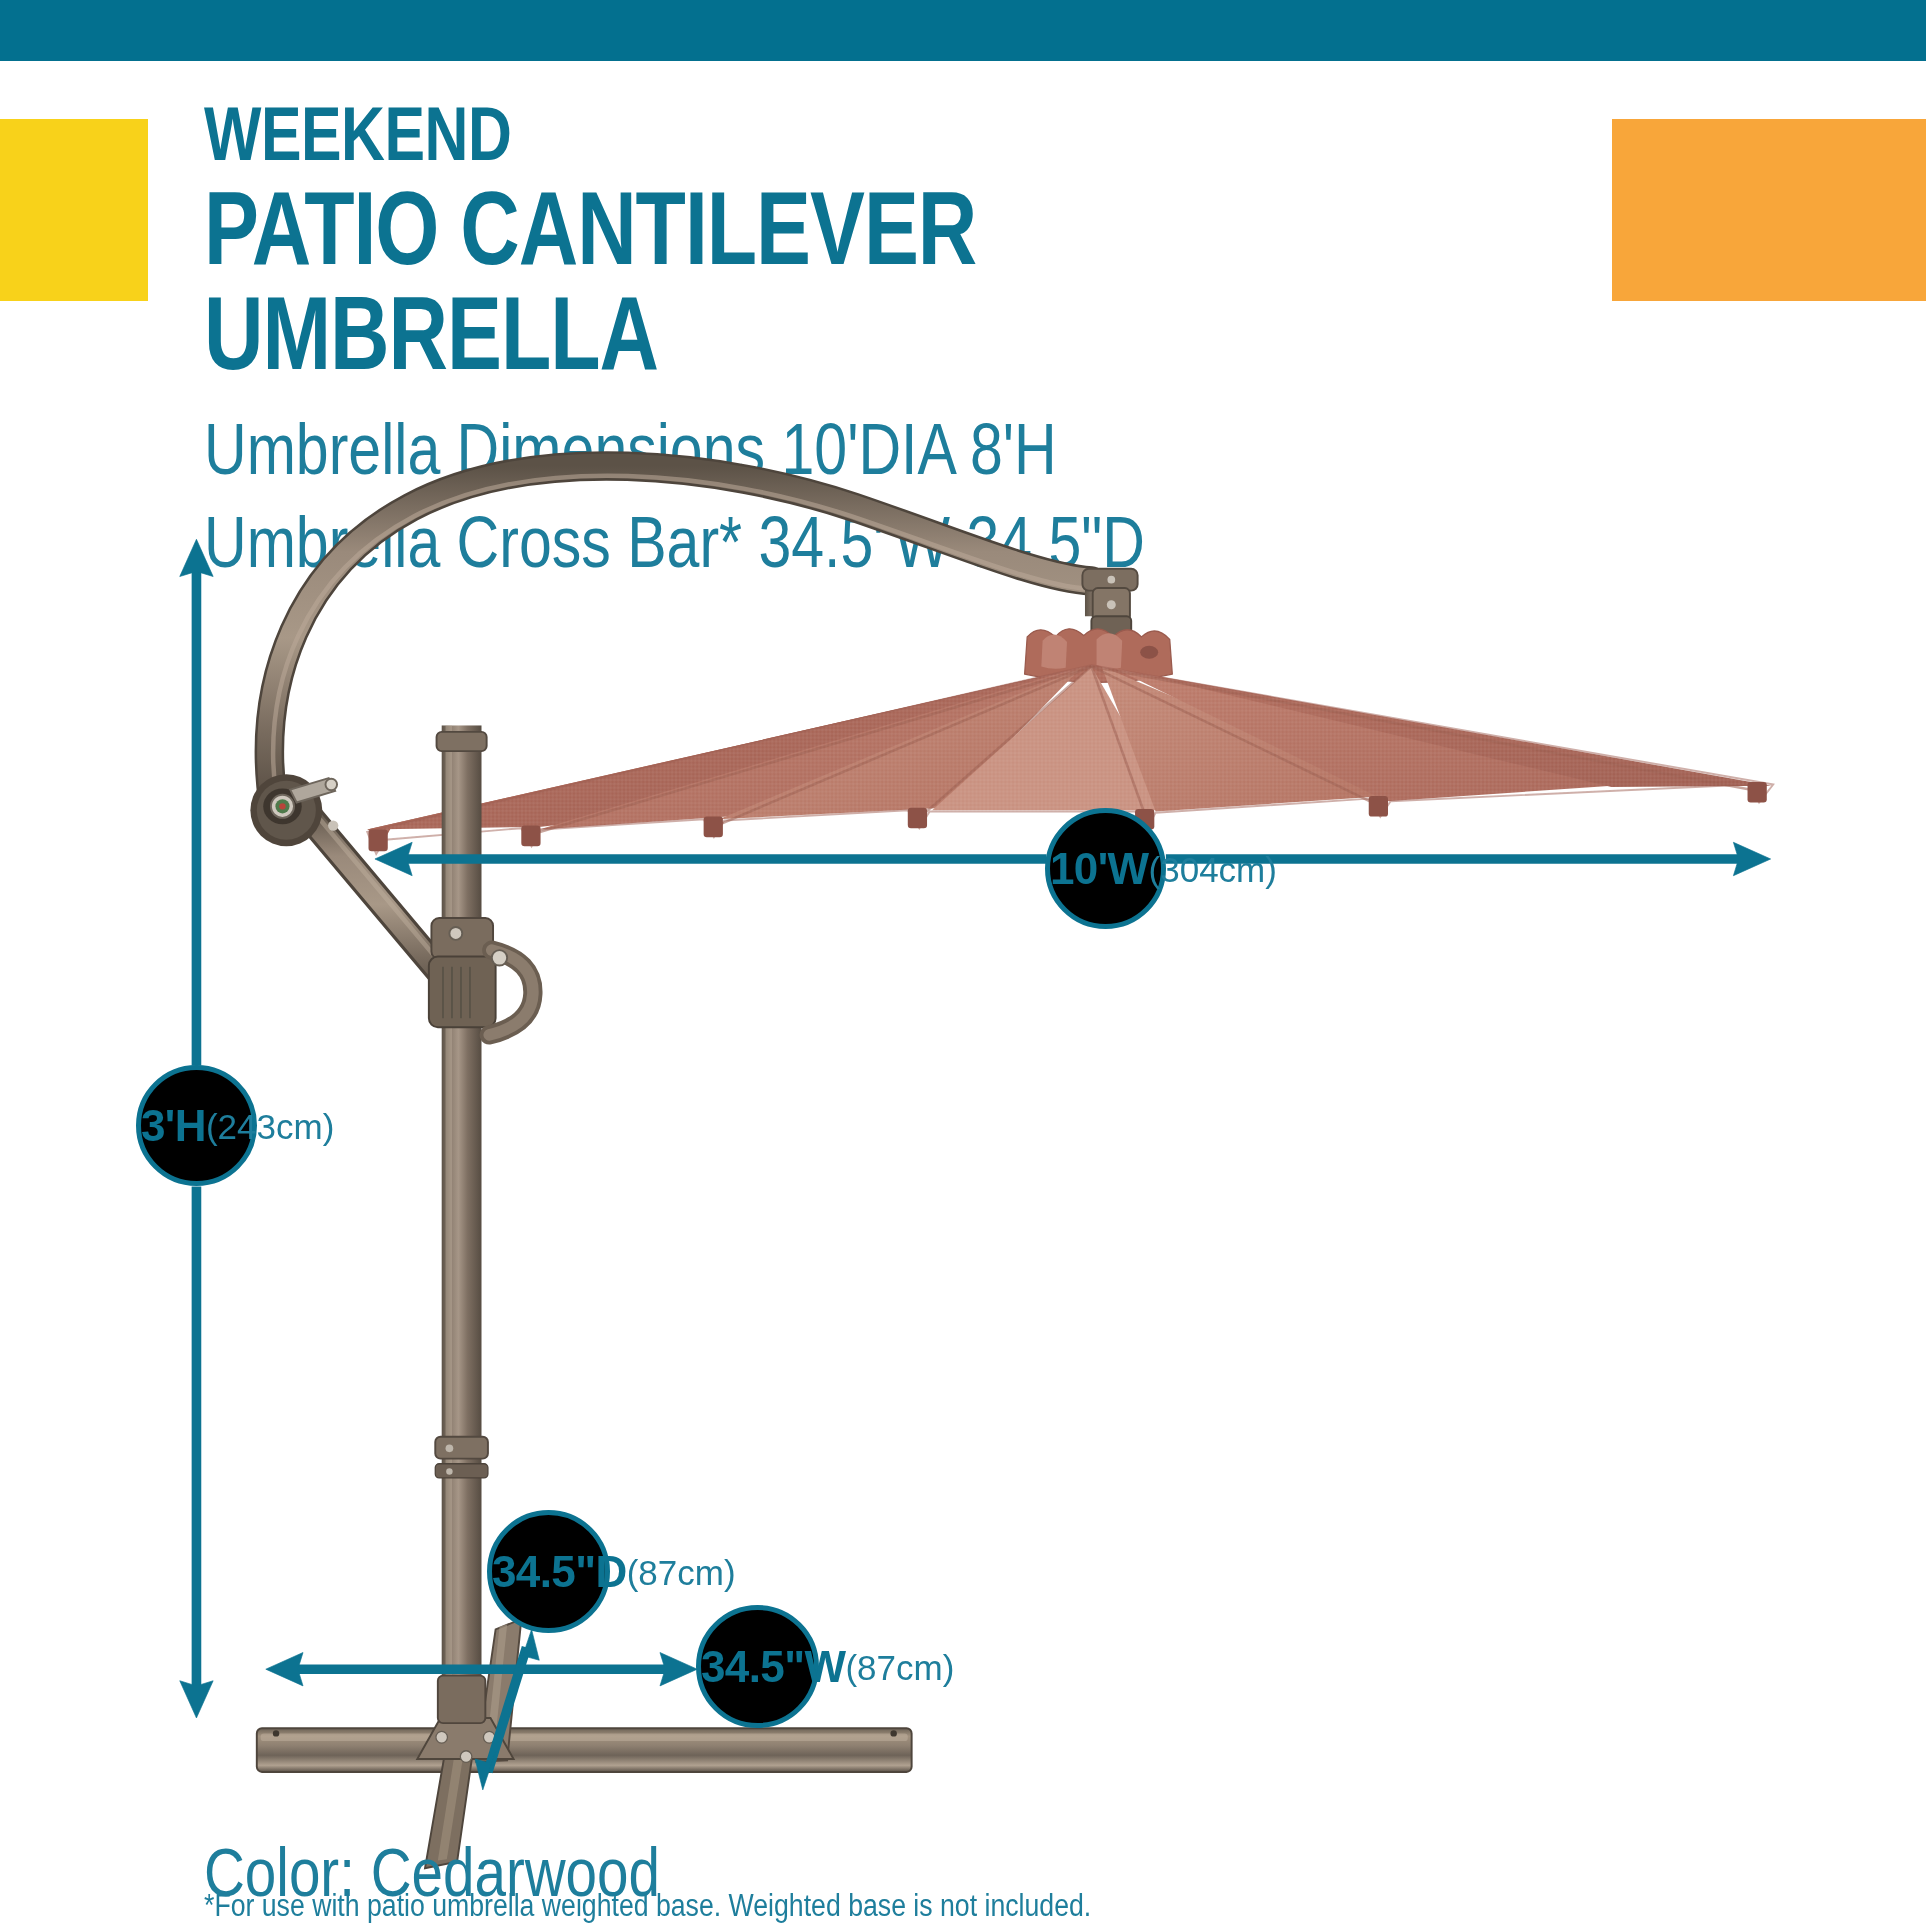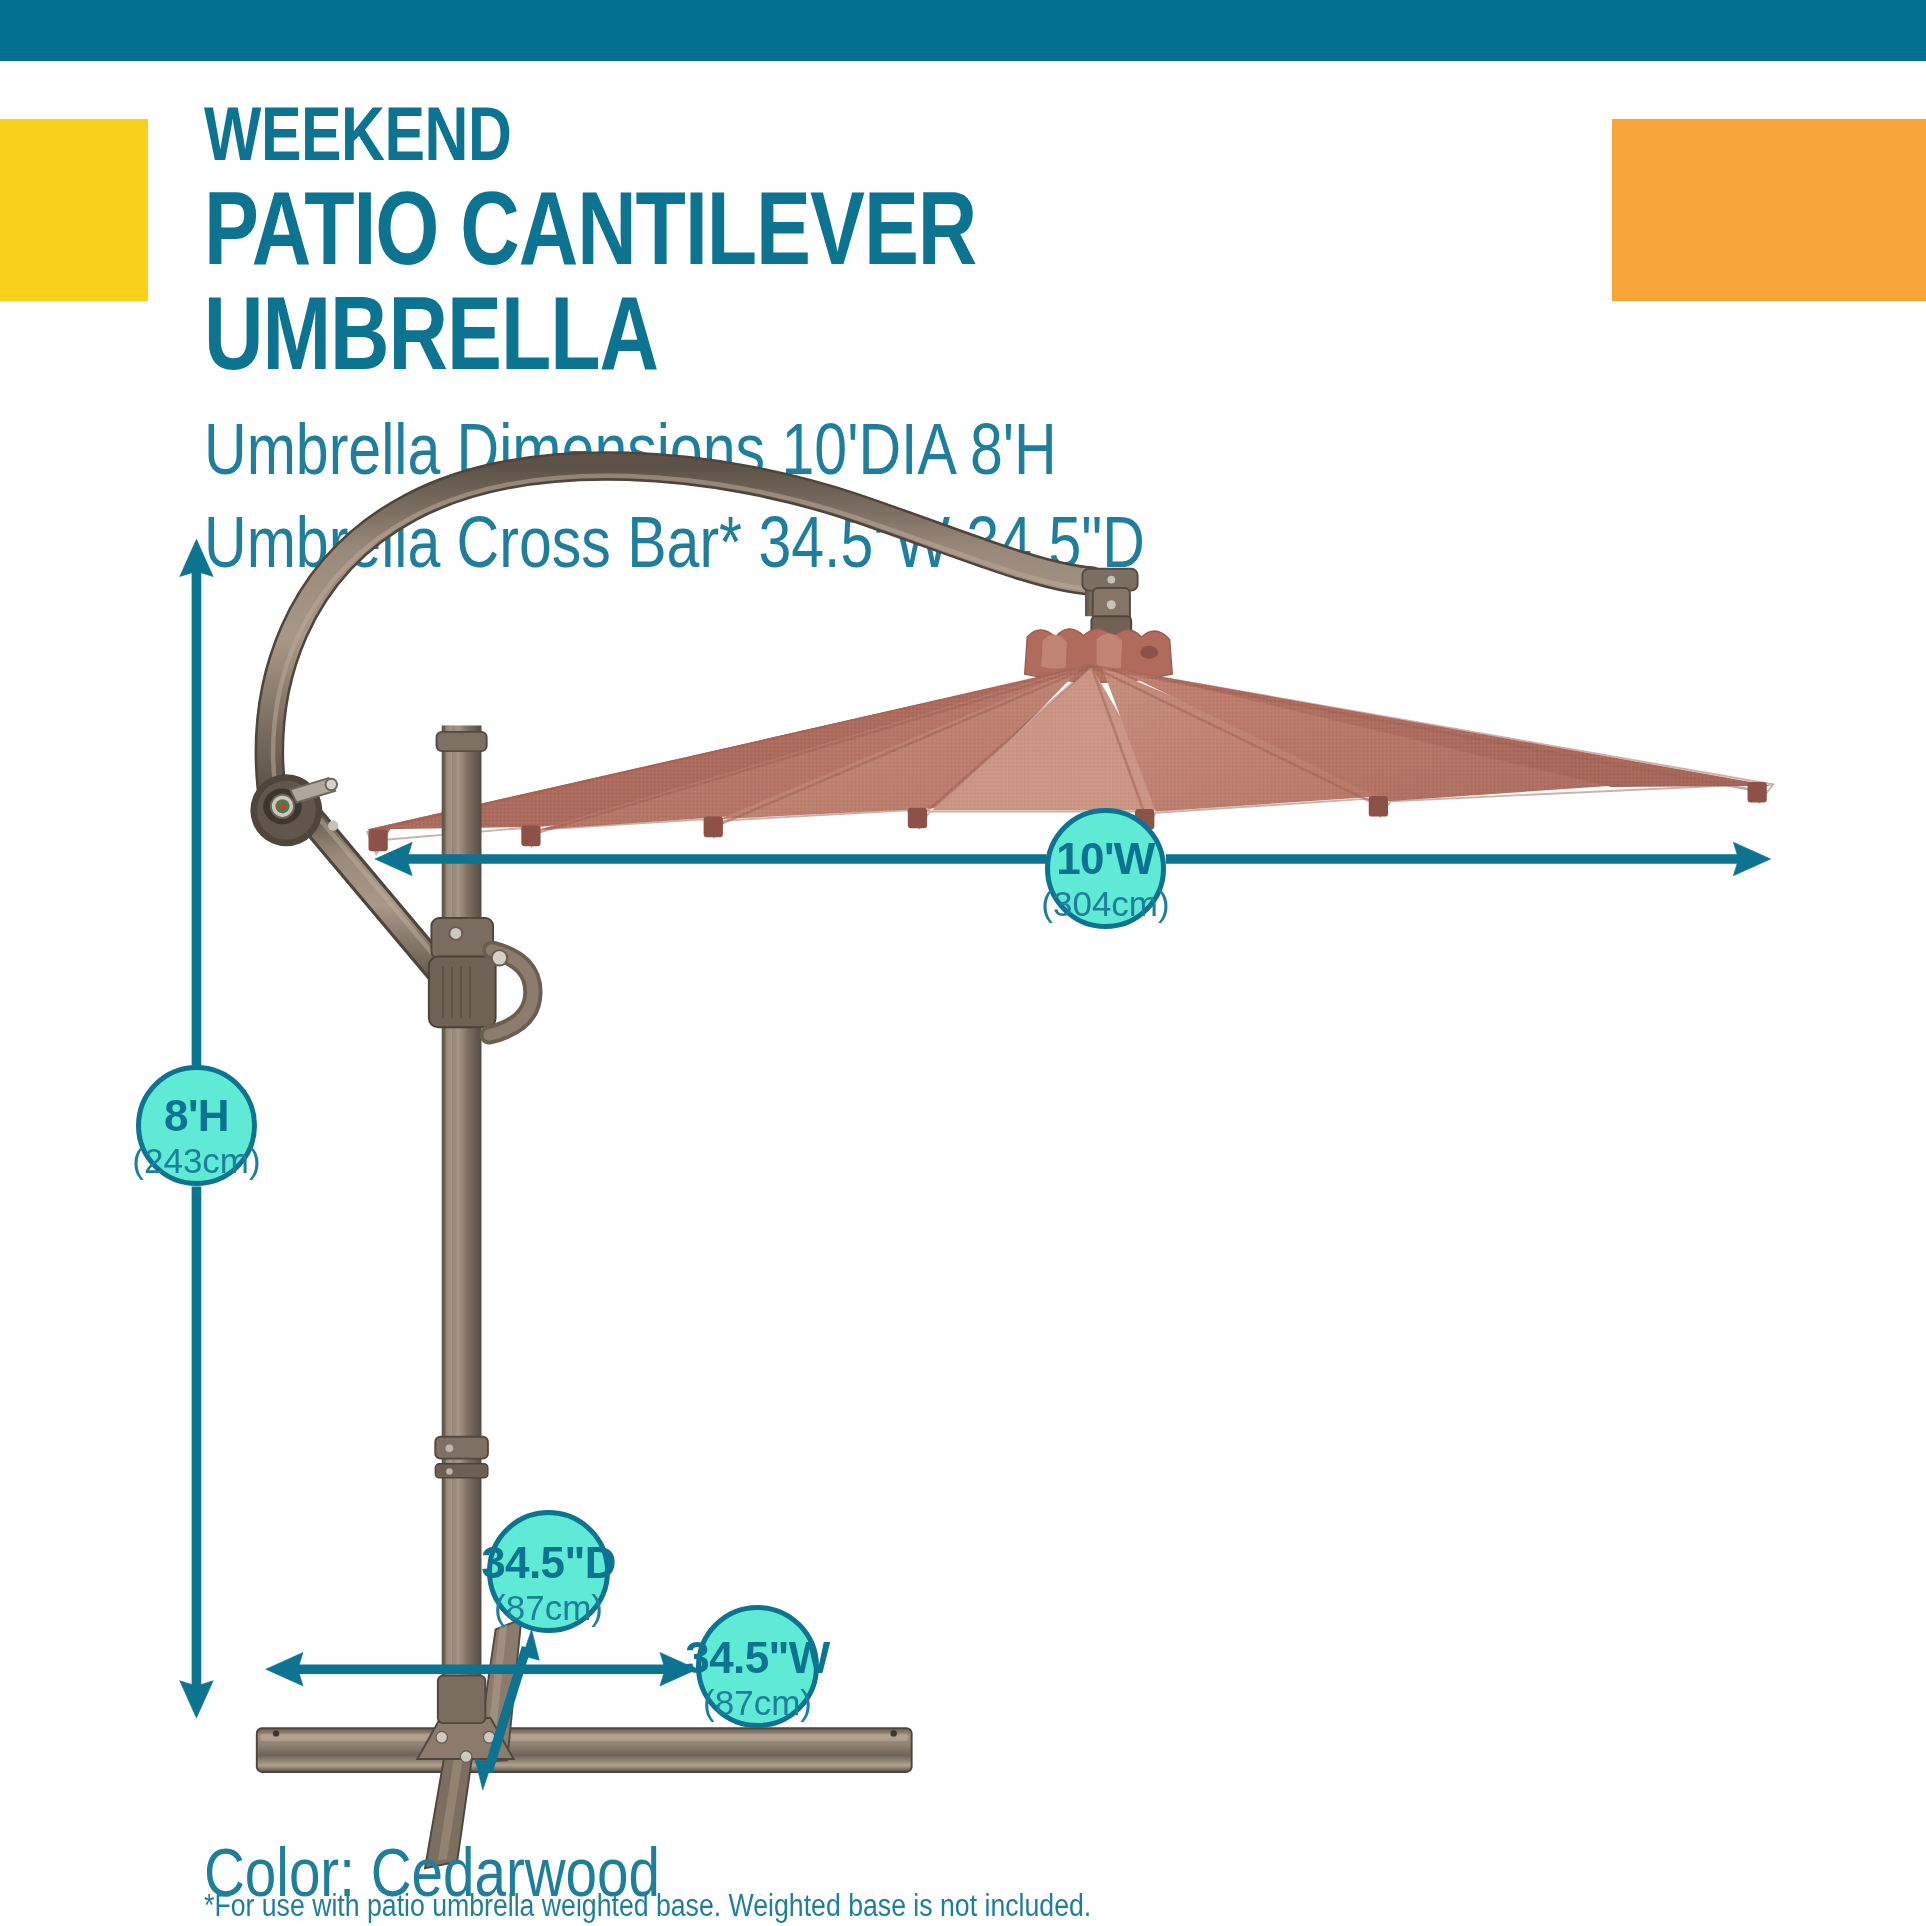--- a/index.html
+++ b/index.html
@@ -31,22 +31,22 @@
   #footnote{position:absolute;left:204px;top:1888px;font-size:31px;color:#1E7E9C;
             font-weight:400;transform:scaleX(.86);transform-origin:left top;
             font-family:"Liberation Sans Narrow","Liberation Sans",sans-serif;white-space:nowrap;}
 
   
   #stage{position:absolute;left:0;top:0;width:1926px;height:1926px;}
   #stage svg{position:absolute;left:0;top:0;}
 
   
   .callout{position:absolute;border:5.8px solid #0C7391;border-radius:50%;
-           background:#5eead4;display:flex;flex-direction:column;
-           align-items:center;justify-content:flex-end;box-sizing:border-box;}
+           background:#000000;display:flex;flex-direction:row;
+           align-items:center;justify-content:flex-start;box-sizing:border-box;}
   .callout .big{font-size:44px;font-weight:bold;color:#0C7391;line-height:1;
                 letter-spacing:-0.6px;font-family:"Liberation Sans","DejaVu Sans",sans-serif;}
   .callout .small{font-size:35px;font-weight:400;color:#1E7E9C;line-height:1.15;
                   margin-top:3px;font-family:"Liberation Sans","DejaVu Sans",sans-serif;}
   #callout-width{left:1045px;top:808px;width:121px;height:121px;}
   #callout-height{left:136px;top:1065px;width:121px;height:121px;}
   #callout-depth{left:487px;top:1510px;width:123px;height:123px;}
   #callout-crossw{left:696px;top:1605px;width:123px;height:123px;}
 </style>
 </head>
@@ -291,21 +291,21 @@
   </g>
 </svg>
 </div>
 
 <div class="callout" id="callout-width">
   <div class="big">10'W</div>
   <div class="small">(304cm)</div>
 </div>
 
 <div class="callout" id="callout-height">
-  <div class="big">8'H</div>
+  <div class="big">3'H</div>
   <div class="small">(243cm)</div>
 </div>
 
 <div class="callout" id="callout-depth">
   <div class="big">34.5"D</div>
   <div class="small">(87cm)</div>
 </div>
 
 <div class="callout" id="callout-crossw">
   <div class="big">34.5"W</div>

